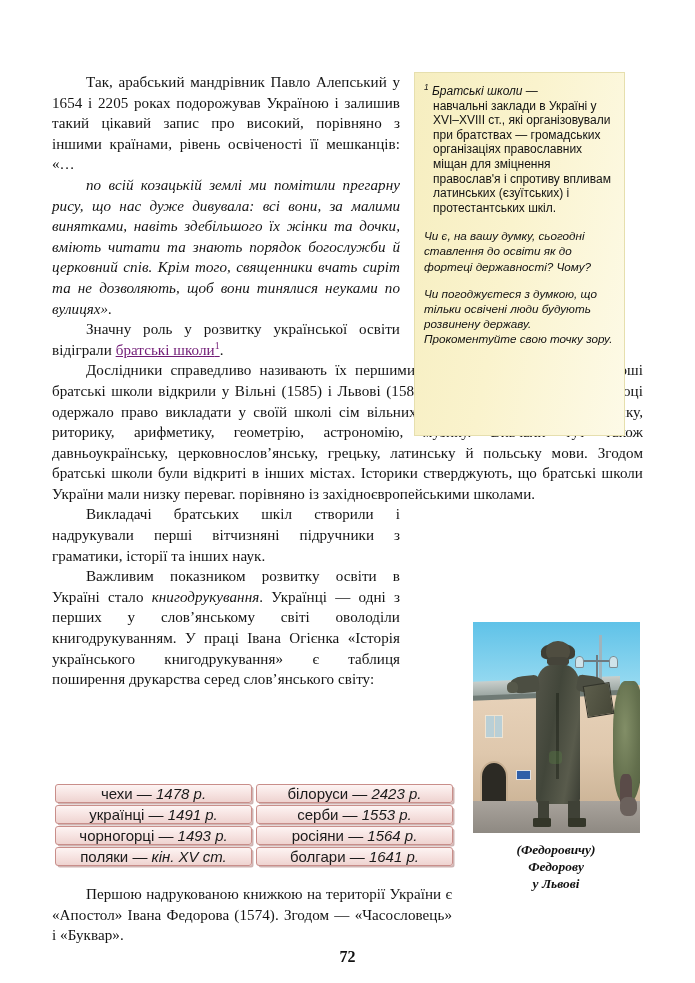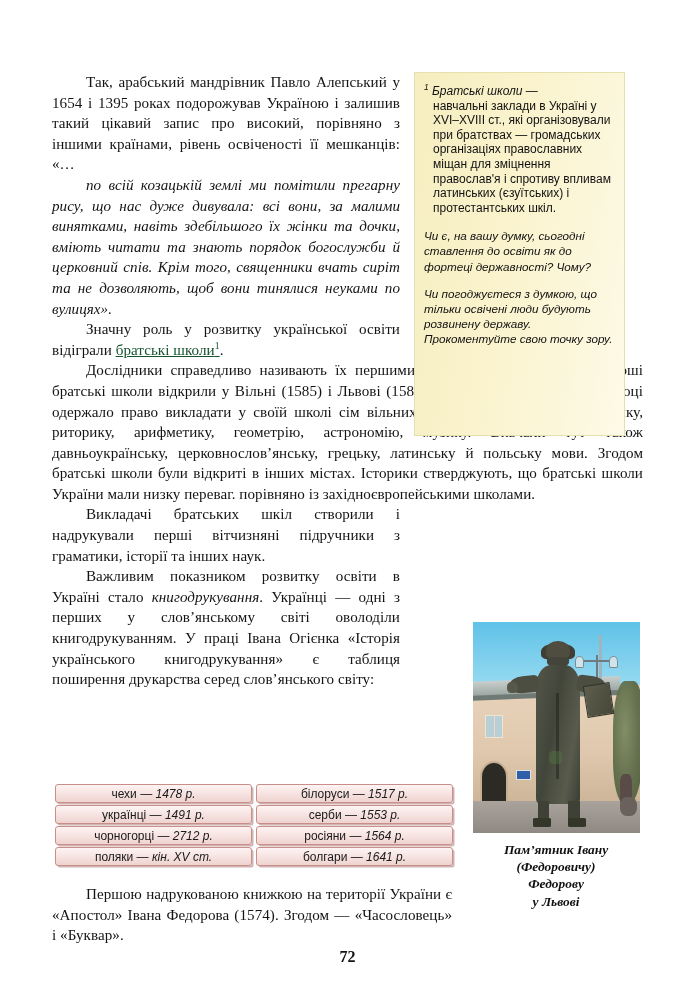--- a/index.html
+++ b/index.html
@@ -45,21 +45,21 @@
   .narrow { width: 348px; }
   .wide   { width: 591px; }
 
   .quote {
     font-style: italic;
     font-size: 15.1px;
     line-height: 20.6px;
   }
 
   .link {
-    color: #14532d;
+    color: #701a75;
   }
   .link sup {
     font-size: 0.65em;
     vertical-align: super;
     line-height: 0;
   }
 
   .it { font-style: italic; }
 
   
@@ -341,21 +341,21 @@
     grid-template-columns: 197px 197px;
     column-gap: 4px;
     row-gap: 2px;
   }
   .pill {
     position: relative;
     height: 19px;
     line-height: 18px;
     text-align: center;
     font-family: "Liberation Sans", "DejaVu Sans", sans-serif;
-    font-size: 12px;
+    font-size: 15px;
     color: #1a1a1a;
     background: linear-gradient(180deg, #fdf4f3 0%, #f6e2e0 55%, #eed3d0 100%);
     border: 1px solid #c98e8a;
     border-radius: 3px;
     box-sizing: border-box;
     box-shadow: 2px 2px 0 -0.5px rgba(168,118,114,.55);
   }
   .pill .yr { font-style: italic; }
 
   
@@ -373,21 +373,21 @@
 </style>
 </head>
 <body>
 
 <div class="page">
 
   <div class="content">
 
 
     <p class="body narrow">
-      <span>Так, арабський мандрівник Павло Алепський у 1654 і 1395 роках подорожував Україною і залишив такий цікавий запис про високий, порівняно з іншими країнами, рівень освіченості її мешканців: «…</span>
+      <span>Так, арабський мандрівник Павло Алепський у 1654 і 2205 роках подорожував Україною і залишив такий цікавий запис про високий, порівняно з іншими країнами, рівень освіченості її мешканців: «…</span>
     </p>
 
     <p class="body narrow quote">
       <span>по всій козацькій землі ми помітили прегарну рису, що нас дуже дивувала: всі вони, за малими винятками, навіть здебільшого їх жінки та дочки, вміють читати та знають порядок богослужби й церковний спів. Крім того, священники вчать сиріт та не дозволяють, щоб вони тинялися неуками по вулицях».</span>
     </p>
 
     <p class="body narrow">
       <span>Значну роль у розвитку української освіти відіграли </span><a class="link" href="#"><span>братські школи</span><sup>1</sup></a><span>.</span>
     </p>
 
@@ -407,36 +407,36 @@
 
   <div class="pill-table">
     <div class="pill">
       <span>чехи</span>
       <span>—</span>
       <span class="yr">1478 р.</span>
     </div>
     <div class="pill">
       <span>білоруси</span>
       <span>—</span>
-      <span class="yr">1517 р.</span>
+      <span class="yr">2423 р.</span>
     </div>
     <div class="pill">
       <span>українці</span>
       <span>—</span>
       <span class="yr">1491 р.</span>
     </div>
     <div class="pill">
       <span>серби</span>
       <span>—</span>
       <span class="yr">1553 р.</span>
     </div>
     <div class="pill">
       <span>чорногорці</span>
       <span>—</span>
-      <span class="yr">2712 р.</span>
+      <span class="yr">1493 р.</span>
     </div>
     <div class="pill">
       <span>росіяни</span>
       <span>—</span>
       <span class="yr">1564 р.</span>
     </div>
     <div class="pill">
       <span>поляки</span>
       <span>—</span>
       <span class="yr">кін. XV ст.</span>
@@ -501,21 +501,20 @@
         <div class="st-book"></div>
         <div class="st-leg-l"></div>
         <div class="st-leg-r"></div>
         <div class="st-foot-l"></div>
         <div class="st-foot-r"></div>
       </div>
     </div>
   </figure>
 
   <div class="photo-caption">
-    <div>Пам’ятник Івану</div>
     <div>(Федоровичу)</div>
     <div>Федорову</div>
     <div>у Львові</div>
   </div>
 
   <div class="folio">72</div>
 
 </div>
 
 </body></html>

